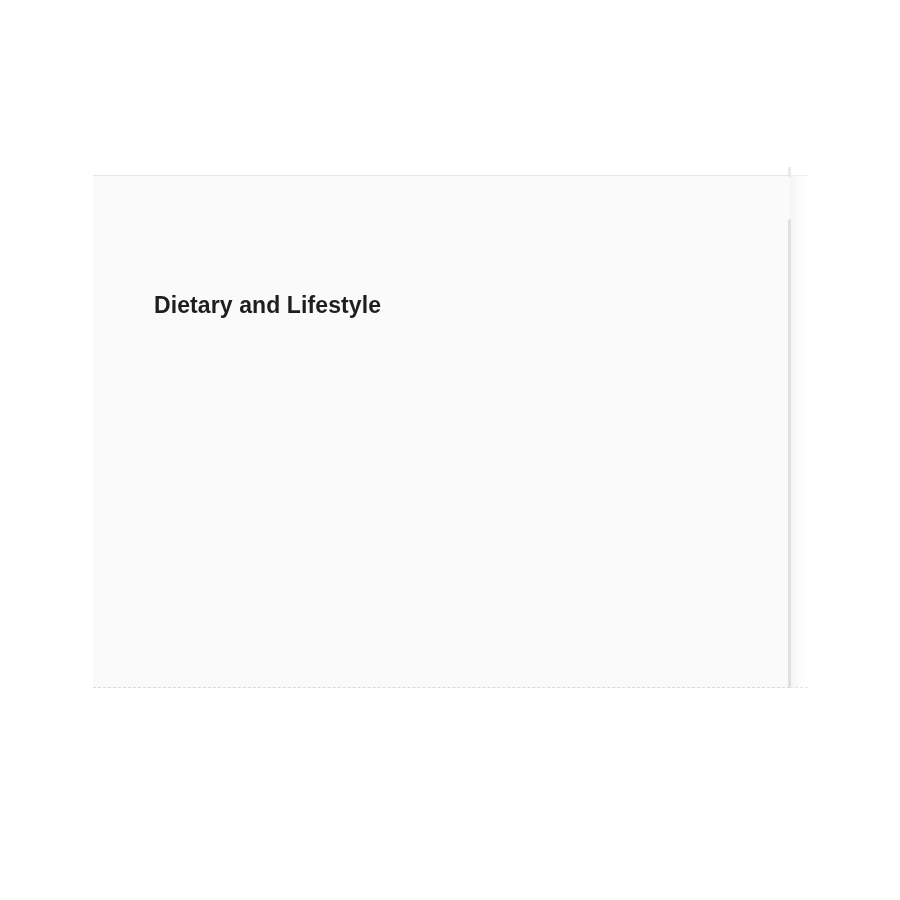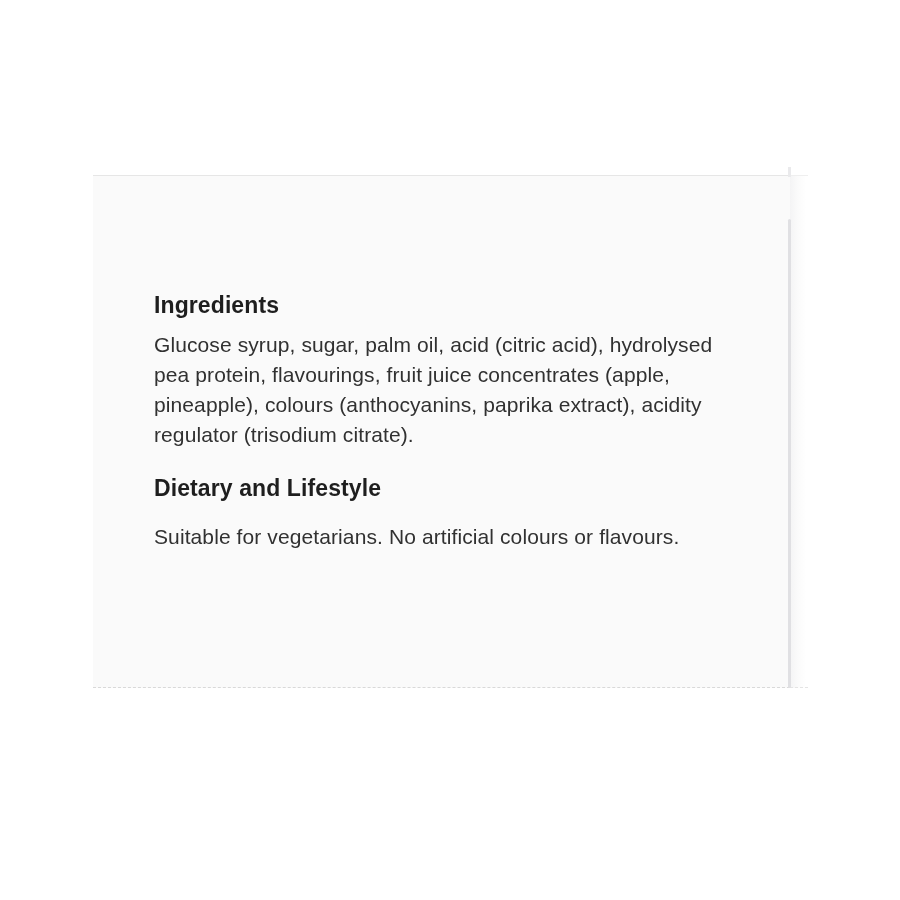--- a/index.html
+++ b/index.html
@@ -91,25 +91,20 @@
   <div class="panel"></div>
 
   <div class="right-fade"></div>
 
   <div class="scroll-tick"></div>
 
   <div class="scroll-thumb"></div>
 
   <div class="content">
 
-    <div class="section section-ingredients">
-      <h2 class="section-heading">Ingredients</h2>
-      <p class="section-body">Glucose syrup, sugar, palm oil, acid (citric acid), hydrolysed pea protein, flavourings, fruit juice concentrates (apple, pineapple), colours (anthocyanins, paprika extract), acidity regulator (trisodium citrate).</p>
-    </div>
 
     <div class="section section-dietary">
       <h2 class="section-heading">Dietary and Lifestyle</h2>
-      <p class="section-body">Suitable for vegetarians. No artificial colours or flavours.</p>
     </div>
 
   </div>
 
 </div>
 
 </body></html>

